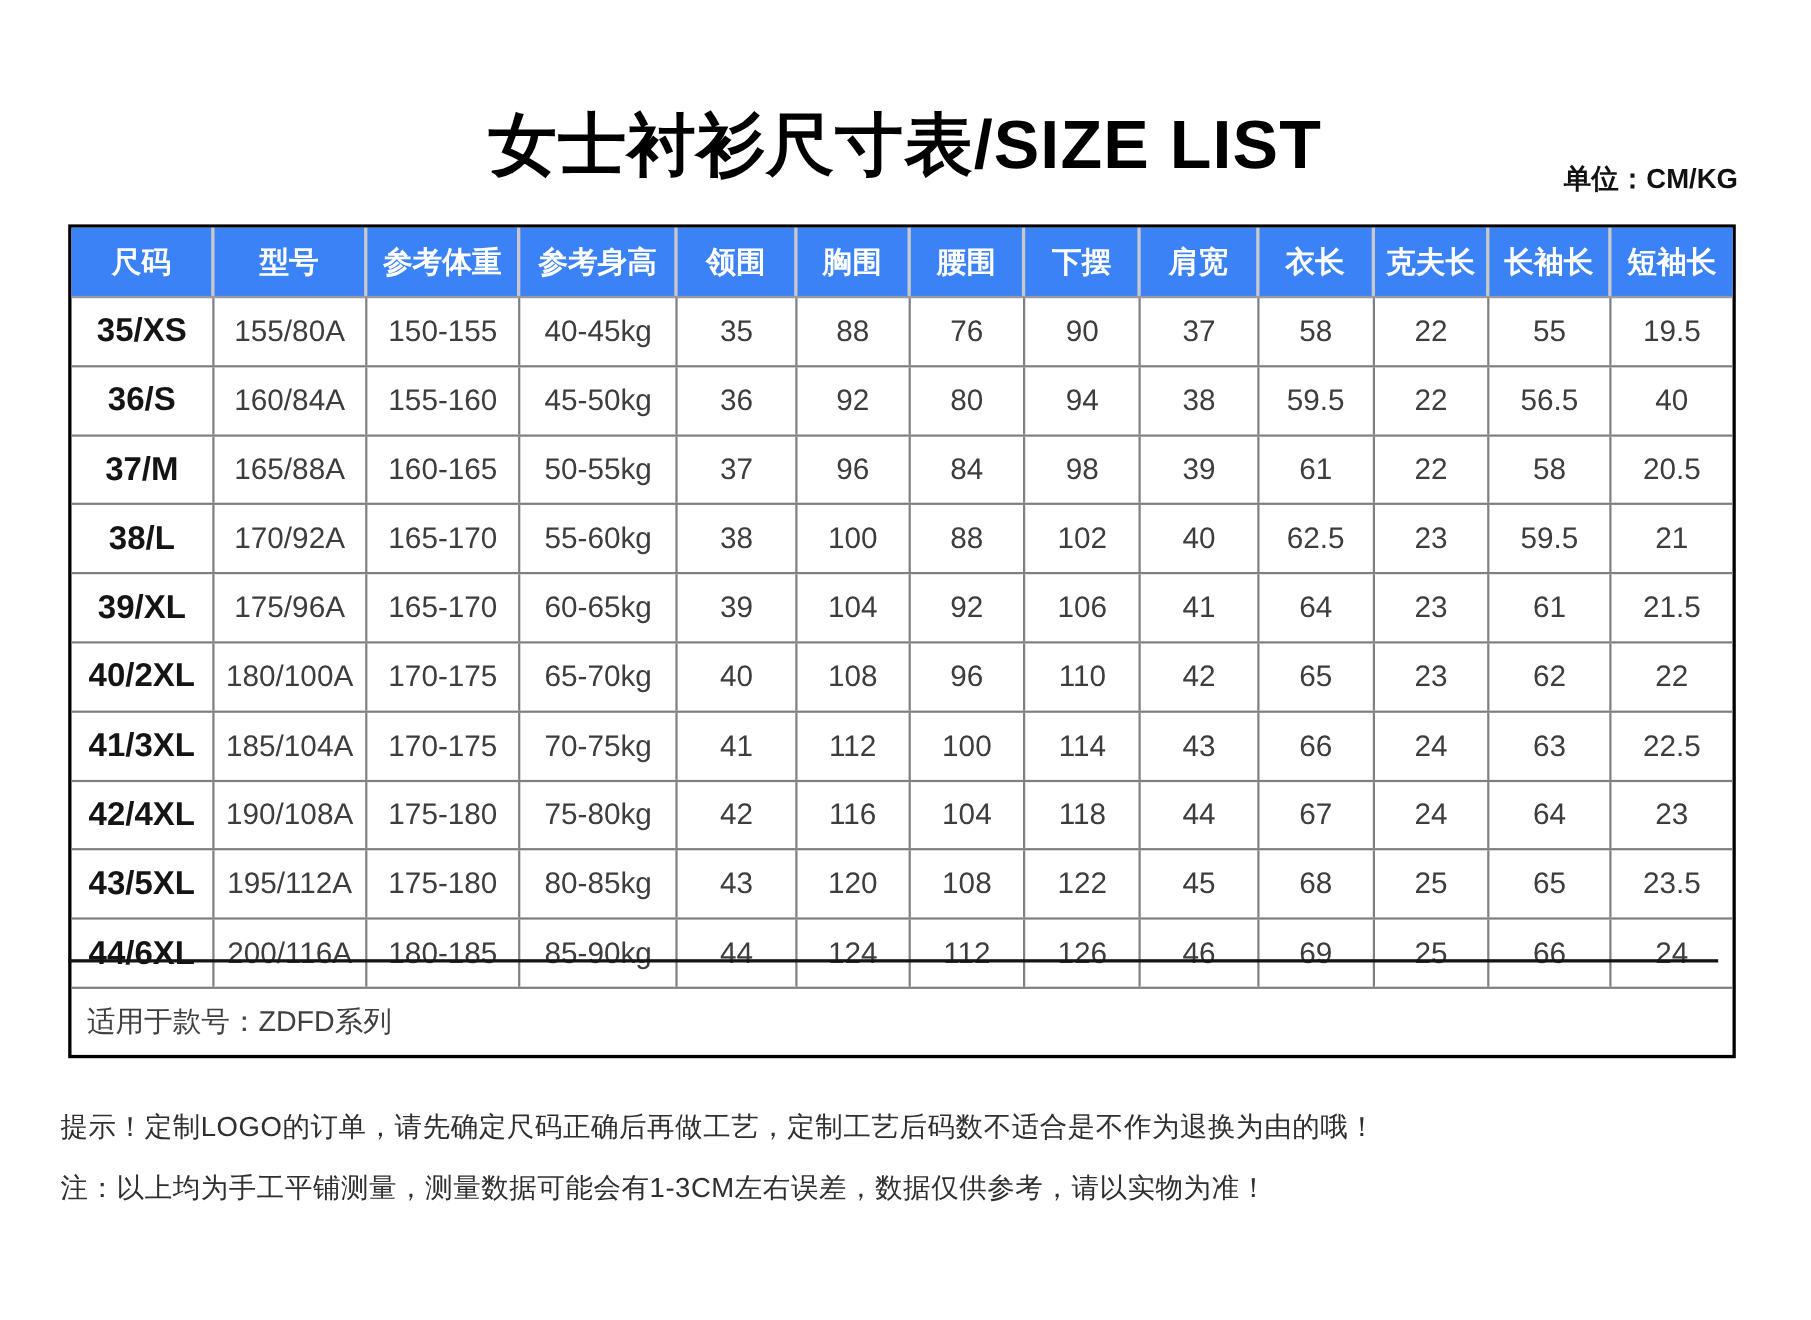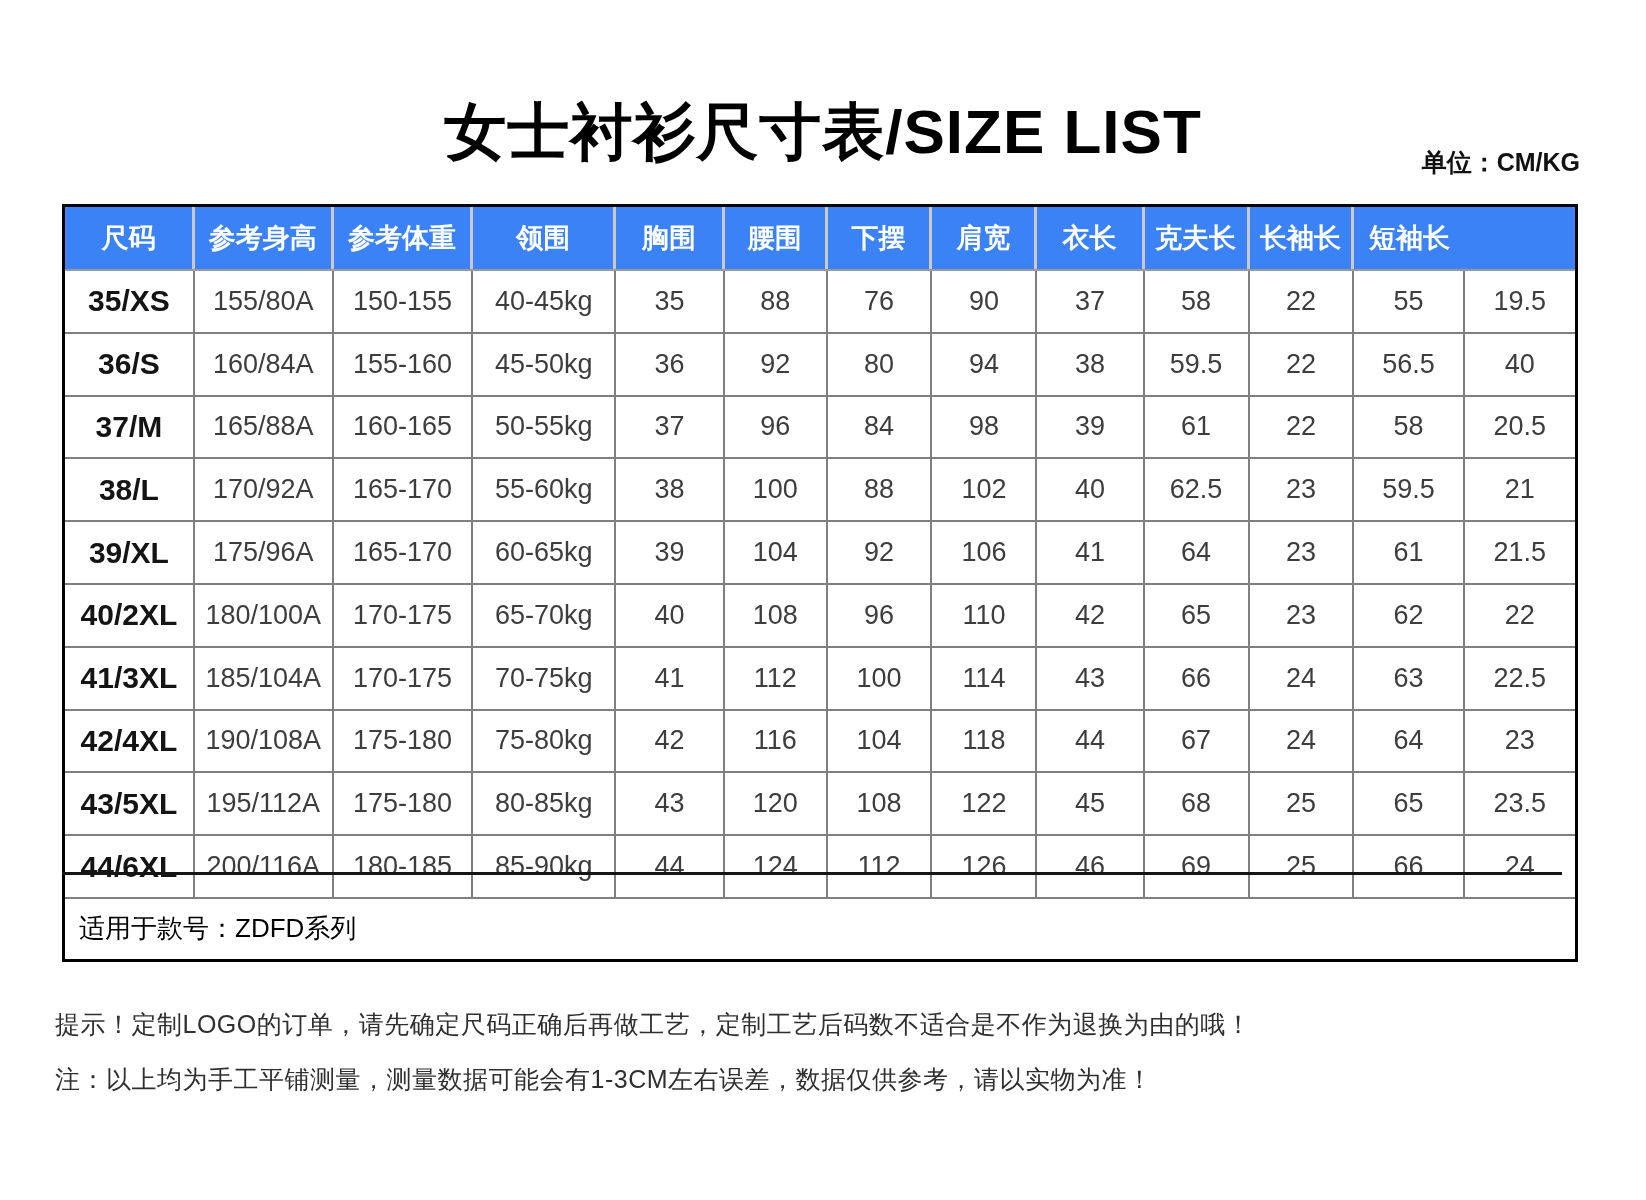--- a/index.html
+++ b/index.html
@@ -101,21 +101,21 @@
   .frow{
     flex:none;height:60px;
     display:flex;
     align-items:center;
     border-bottom:none;
     padding-left:14px;
     box-sizing:border-box;
   }
   .frow-text{
     font-size:26px;
-    color:#000000;
+    color:#404040;
     font-weight:400;
   }
   .notes{
     position:absolute;
     left:55px;top:1008px;
     width:1540px;
   }
   .note-line{
     font-size:25px;
     color:#2f2f2f;
@@ -130,22 +130,23 @@
 <div class="page">
 
   <div class="title">女士衬衫尺寸表/SIZE LIST</div>
 
   <div class="unit">单位：CM/KG</div>
 
   <div class="size-table" id="tbl">
 
     <div class="trow thead">
         <div class="cell hcell">尺码</div>
+        <div class="cell hcell">型号</div>
+        <div class="cell hcell">参考体重</div>
         <div class="cell hcell">参考身高</div>
-        <div class="cell hcell">参考体重</div>
         <div class="cell hcell">领围</div>
         <div class="cell hcell">胸围</div>
         <div class="cell hcell">腰围</div>
         <div class="cell hcell">下摆</div>
         <div class="cell hcell">肩宽</div>
         <div class="cell hcell">衣长</div>
         <div class="cell hcell">克夫长</div>
         <div class="cell hcell">长袖长</div>
         <div class="cell hcell">短袖长</div>
       </div>

